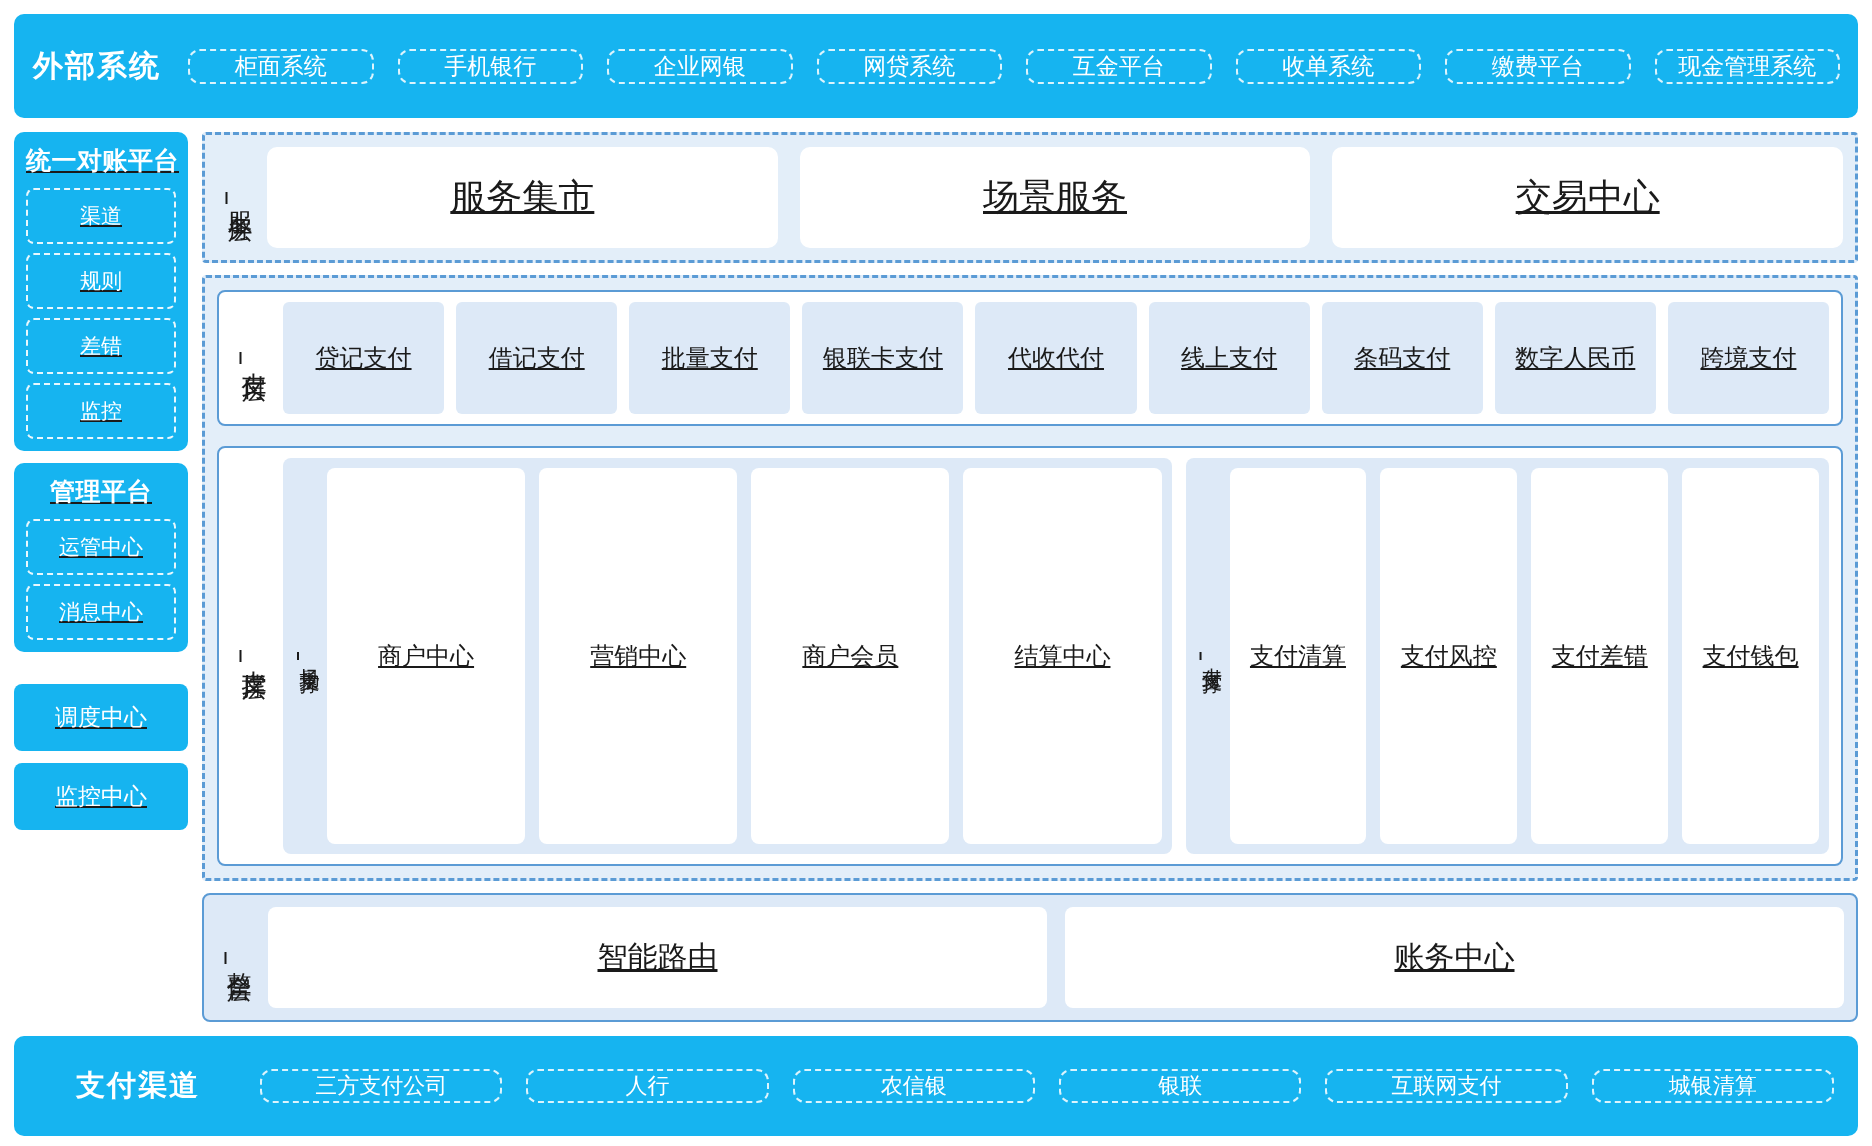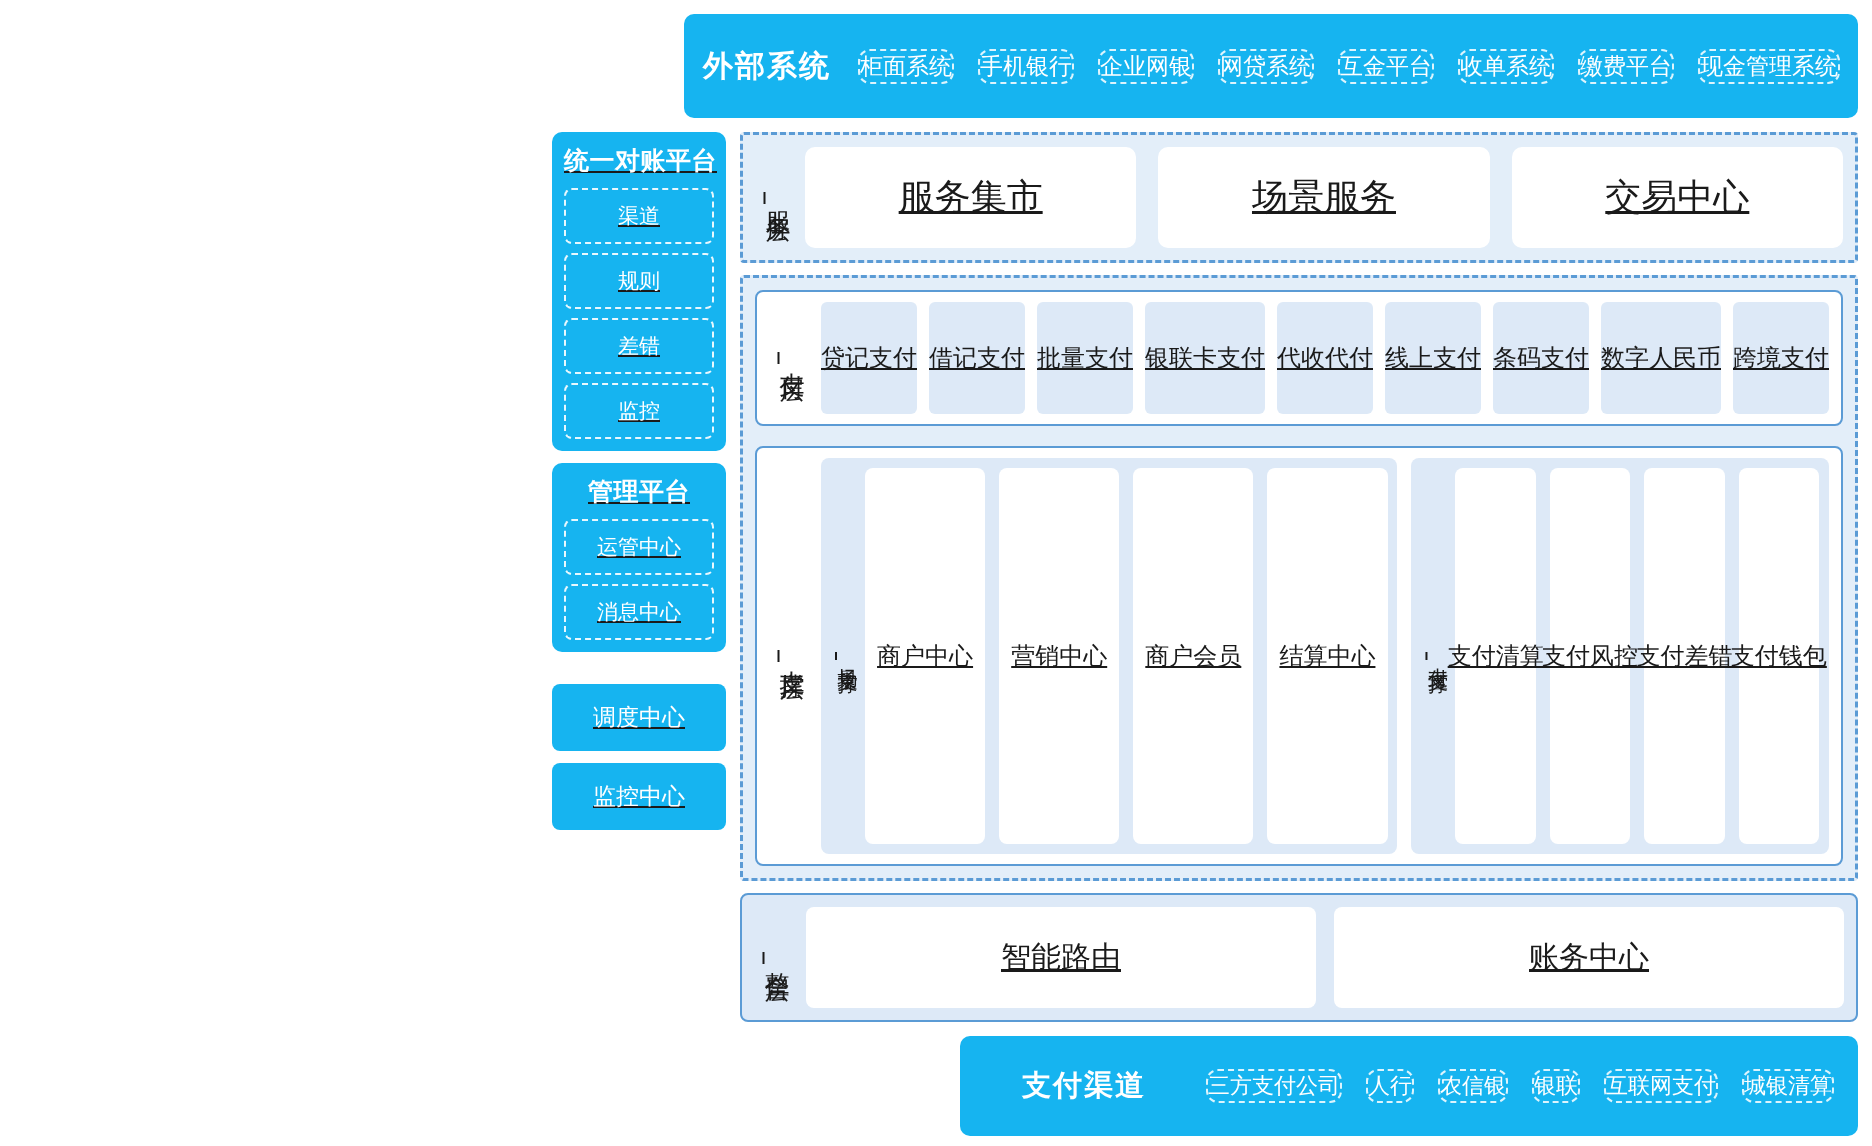--- a/index.html
+++ b/index.html
@@ -17,21 +17,20 @@
 
   .page {
     position: relative;
     width: 1872px;
     height: 1146px;
     box-sizing: border-box;
     padding: 14px 14px 10px 14px;
     display: flex;
     flex-direction: column;
     gap: 14px;
-    align-items: flex-end;
   }
 
   
   .cyan-bar {
     background: #16b4f0;
     border-radius: 10px;
     display: flex;
     align-items: center;
     padding: 0 18px;
     box-sizing: border-box;

